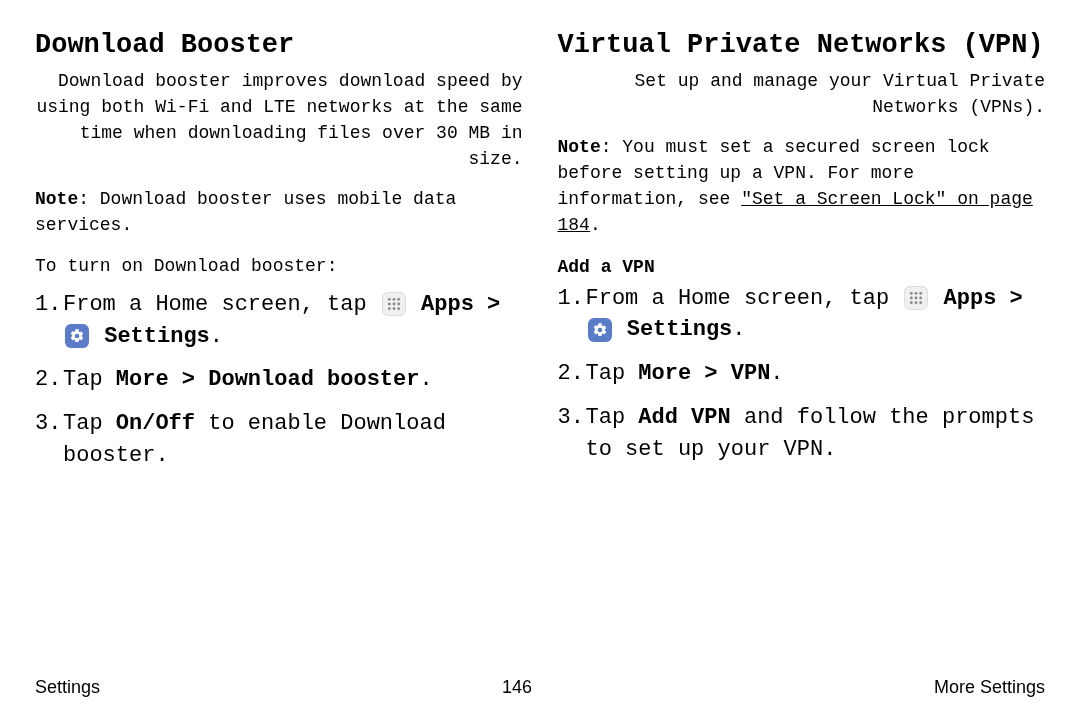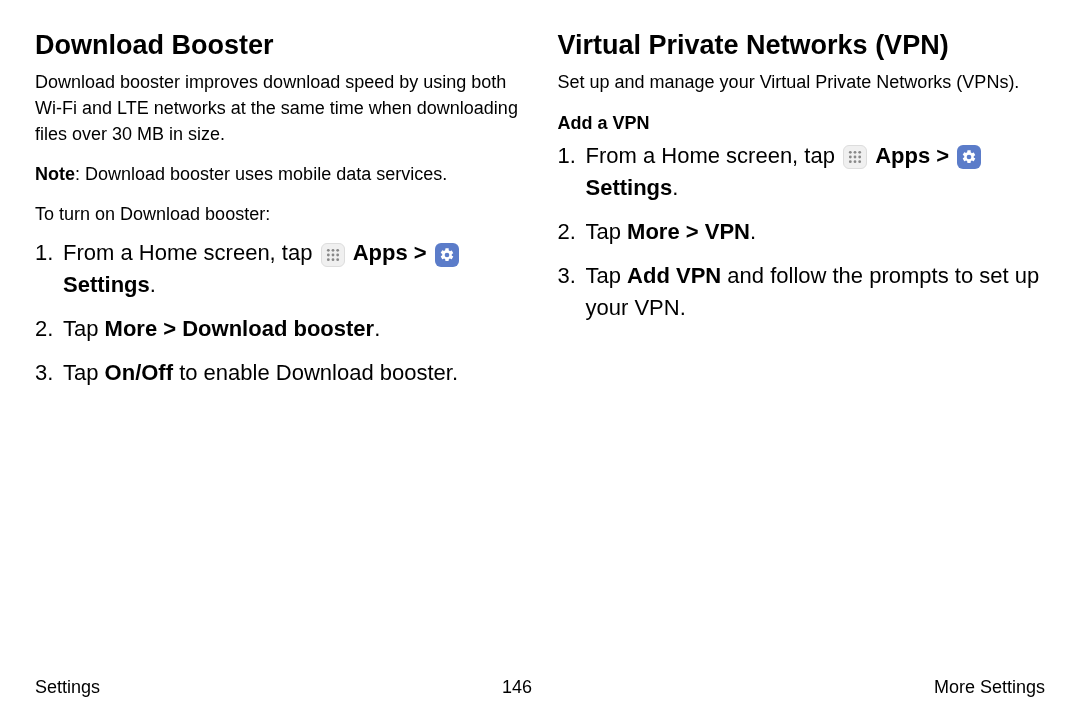--- a/index.html
+++ b/index.html
@@ -12,20 +12,21 @@
       width: 1080px;
       height: 720px;
       padding: 30px 35px 20px 35px;
       color: #000;
       background: #fff;
       position: relative;
     }
     .columns {
       display: flex;
       gap: 35px;
+      font-family: Liberation Mono, monospace;
     }
     .col {
       flex: 1;
     }
     h1 {
       font-size: 27px;
       font-weight: bold;
       margin-bottom: 8px;
     }
     h2 {
@@ -34,20 +35,21 @@
       margin-top: 18px;
       margin-bottom: 6px;
     }
     p {
       font-size: 18px;
       line-height: 1.45;
       margin-bottom: 14px;
     }
     .intro {
       margin-bottom: 14px;
+      text-align: right;
     }
     .lead {
       margin-bottom: 10px;
     }
     ol {
       list-style: none;
       counter-reset: item;
       padding-left: 0;
     }
     ol li {
@@ -143,20 +145,23 @@
       </li>
       <li>
         <span>Tap </span><span class="bold">On/Off</span><span> to enable Download booster.</span>
       </li>
     </ol>
   </div>
 
   <div class="col">
     <h1>Virtual Private Networks (VPN)</h1>
     <p class="intro">Set up and manage your Virtual Private Networks (VPNs).</p>
+    <p>
+      <span class="bold">Note</span><span>: You must set a secured screen lock before setting up a VPN. For more information, see </span><span class="underline">"Set a Screen Lock" on page 184</span><span>.</span>
+    </p>
     <h2>Add a VPN</h2>
     <ol>
       <li>
         <span>From a Home screen, tap </span><span class="icon icon-apps">
             <svg viewBox="0 0 12 12">
               <circle cx="2" cy="2" r="1.2" fill="#888"></circle>
               <circle cx="6" cy="2" r="1.2" fill="#888"></circle>
               <circle cx="10" cy="2" r="1.2" fill="#888"></circle>
               <circle cx="2" cy="6" r="1.2" fill="#888"></circle>
               <circle cx="6" cy="6" r="1.2" fill="#888"></circle>

